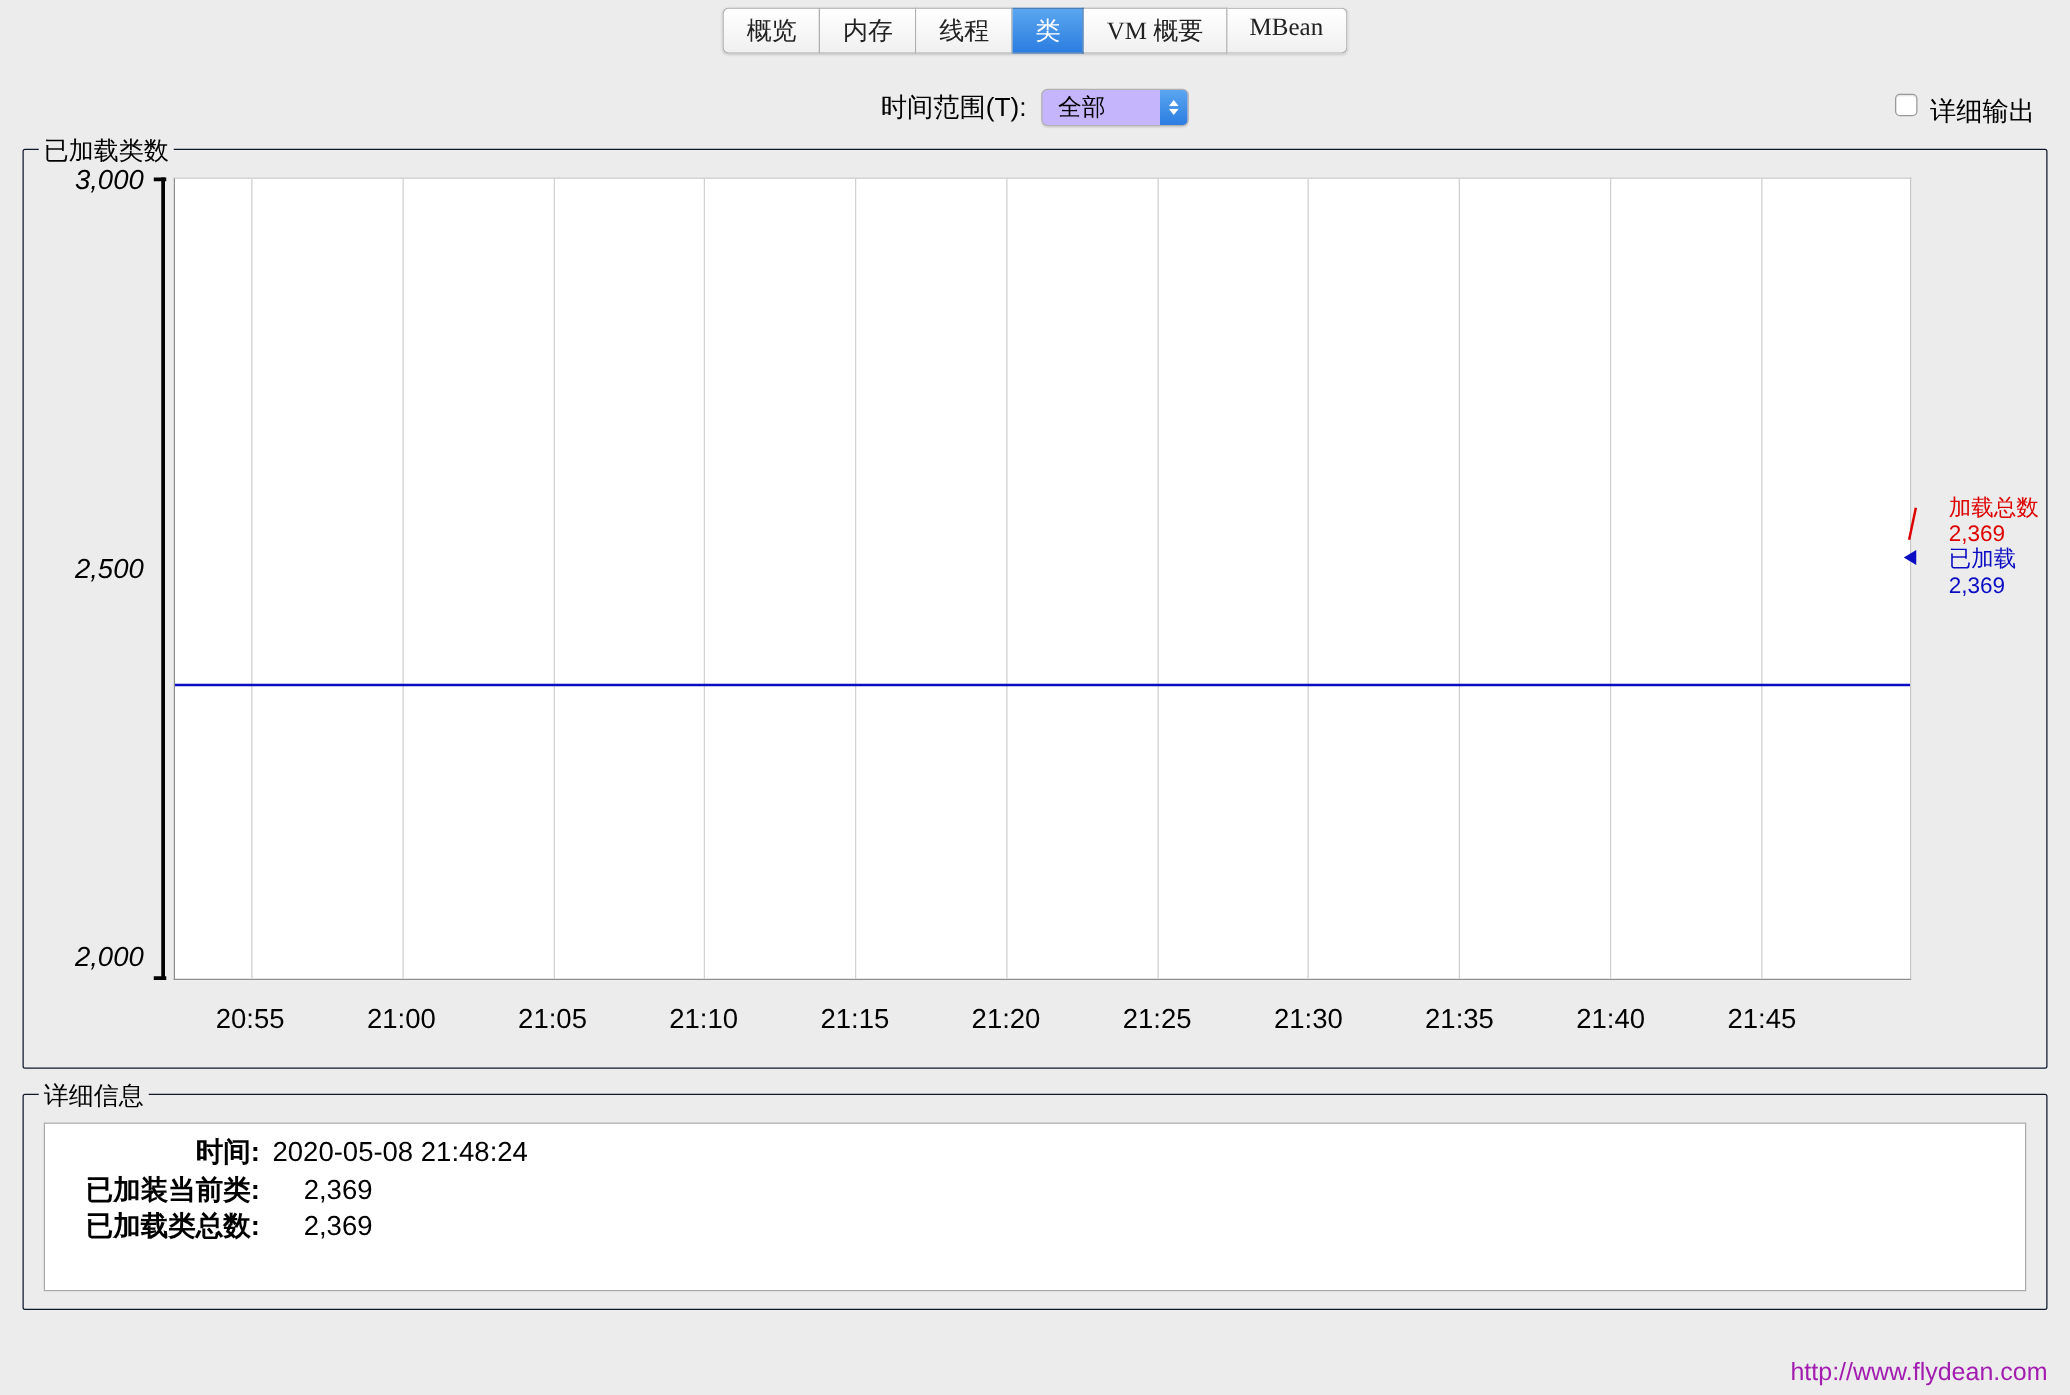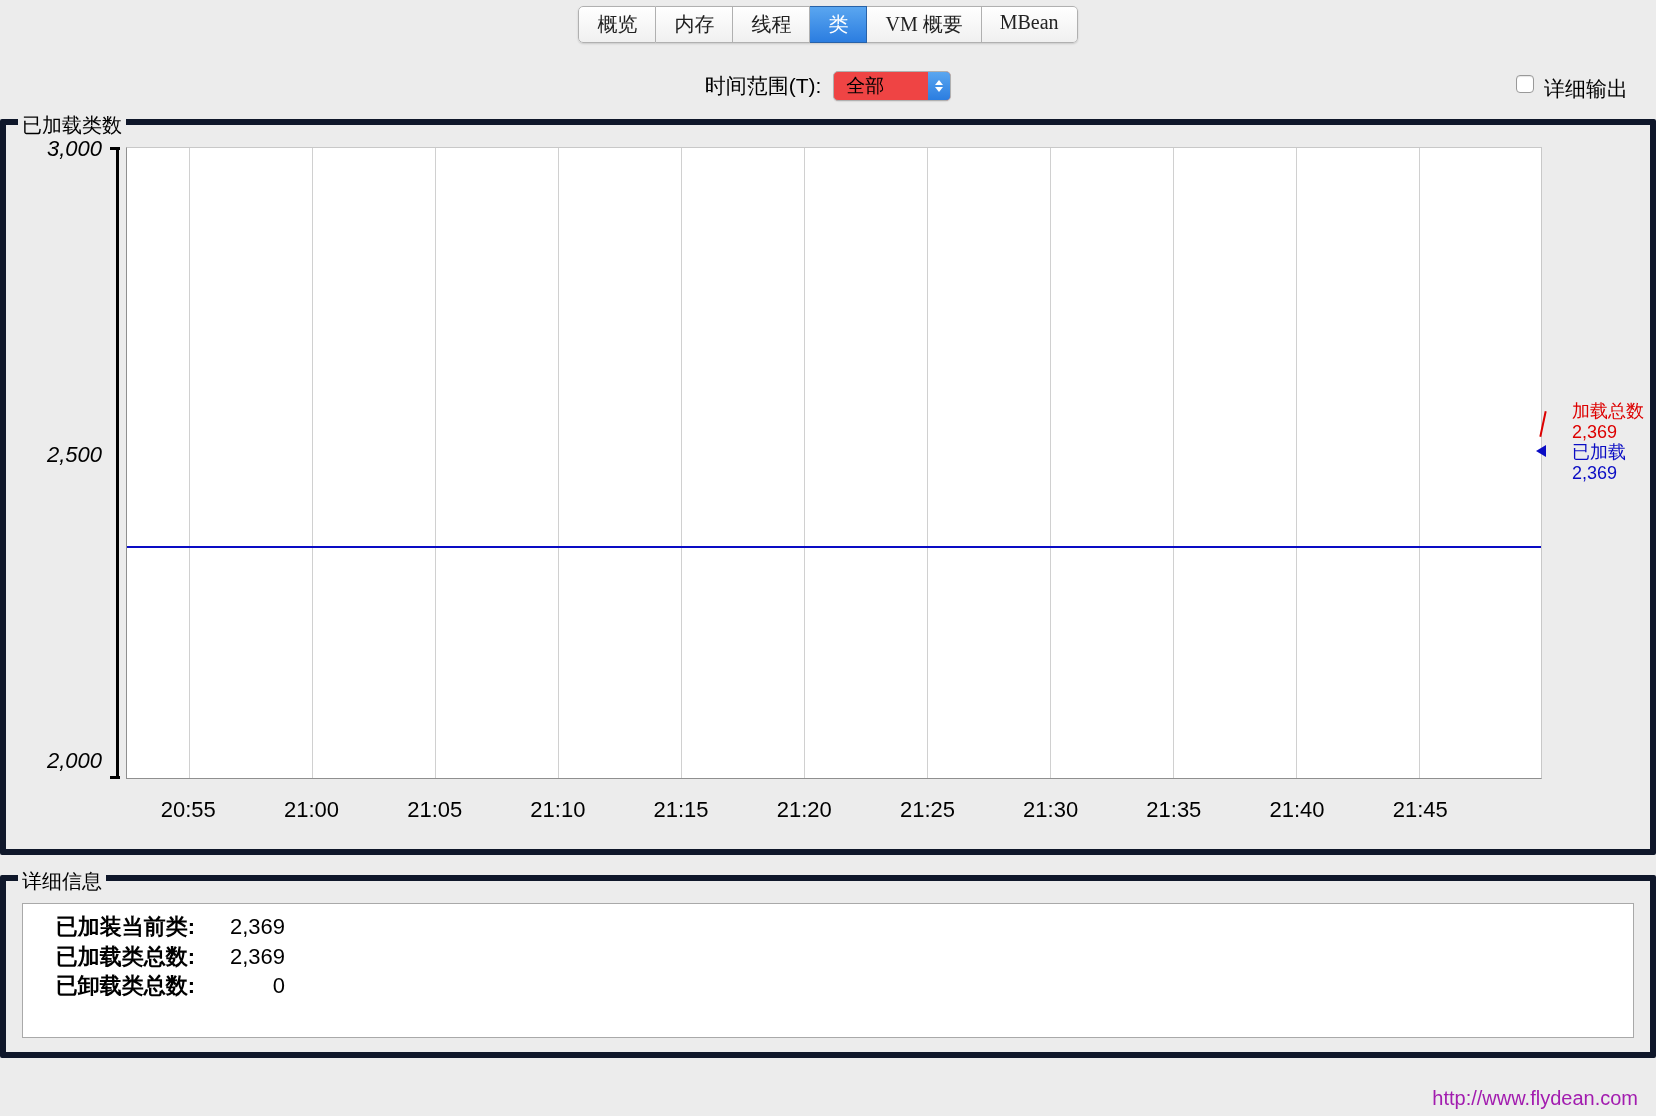--- a/index.html
+++ b/index.html
@@ -61,21 +61,21 @@
     .controls-center {
       margin: 0 auto;
       display: flex;
       align-items: center;
       gap: 12px;
     }
     .time-label { font-size: 21px; }
     .select-wrap {
       display: inline-flex;
       align-items: center;
-      background: #ef4444;
+      background: #c4b5fd;
       border: 1px solid #b0b0b0;
       border-radius: 5px;
       overflow: hidden;
       height: 30px;
       box-shadow: 0 1px 1px rgba(0,0,0,0.08);
     }
     .select-value {
       padding: 0 44px 0 12px;
       font-size: 19px;
     }
@@ -103,23 +103,23 @@
     .checkbox {
       width: 18px; height: 18px;
       background: #fff;
       border: 1px solid #999;
       border-radius: 4px;
       box-shadow: inset 0 1px 1px rgba(0,0,0,0.1);
     }
     
     
     .fieldset {
-      border: 6px solid #0f172a;
+      border: 1px solid #0f172a;
       border-radius: 2px;
-      margin: 6px 0 4px;
+      margin: 6px 18px 4px;
       position: relative;
       background: #ececec;
     }
     .legend {
       position: absolute;
       top: -13px;
       left: 12px;
       background: #ececec;
       padding: 0 4px;
       font-size: 20px;
@@ -337,27 +337,27 @@
       <div class="lr-blue">已加载</div>
       <div class="lr-blue">2,369</div>
     </div>
   </div>
 </div>
 
 <div class="fieldset detail-fieldset">
   <div class="legend">详细信息</div>
   <div class="detail-box">
     <div class="detail-row">
+      <span class="detail-label">时间:</span>
+      <span style="padding-left:4px">2020-05-08 21:48:24</span>
+    </div>
+    <div class="detail-row">
       <span class="detail-label">已加装当前类:</span>
       <span class="detail-val">2,369</span>
     </div>
     <div class="detail-row">
       <span class="detail-label">已加载类总数:</span>
       <span class="detail-val">2,369</span>
     </div>
-    <div class="detail-row">
-      <span class="detail-label">已卸载类总数:</span>
-      <span class="detail-val">0</span>
-    </div>
   </div>
 </div>
 
 <div class="watermark">http://www.flydean.com</div>
 
 </body></html>

